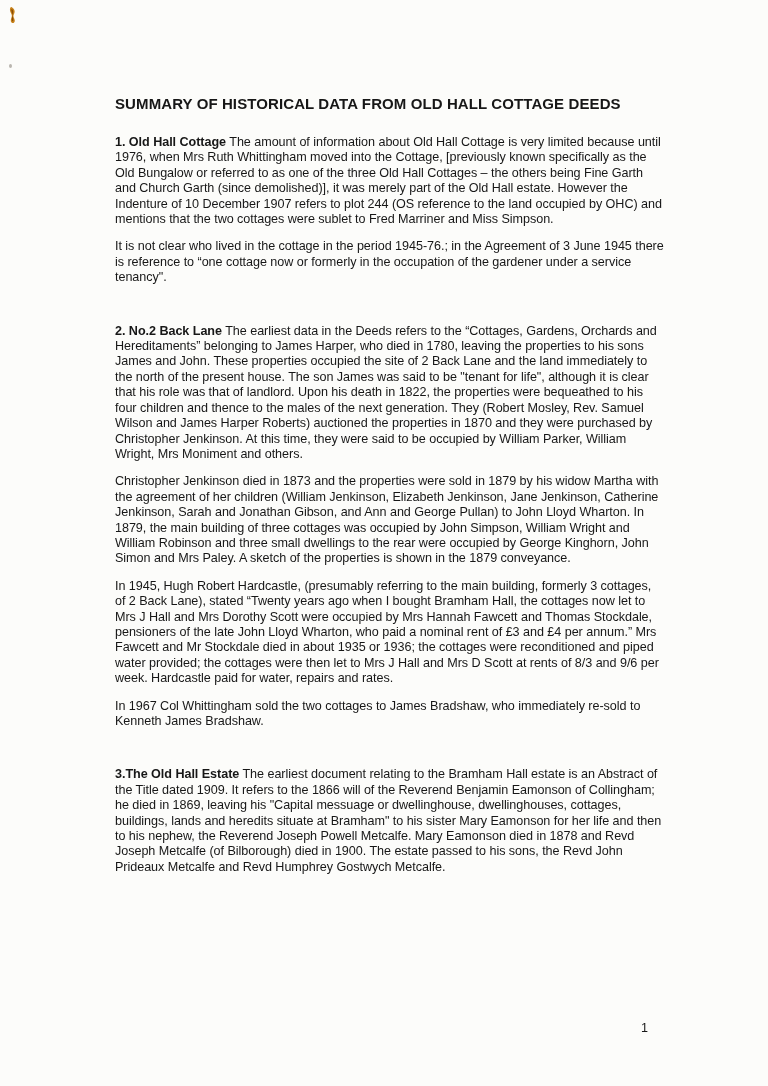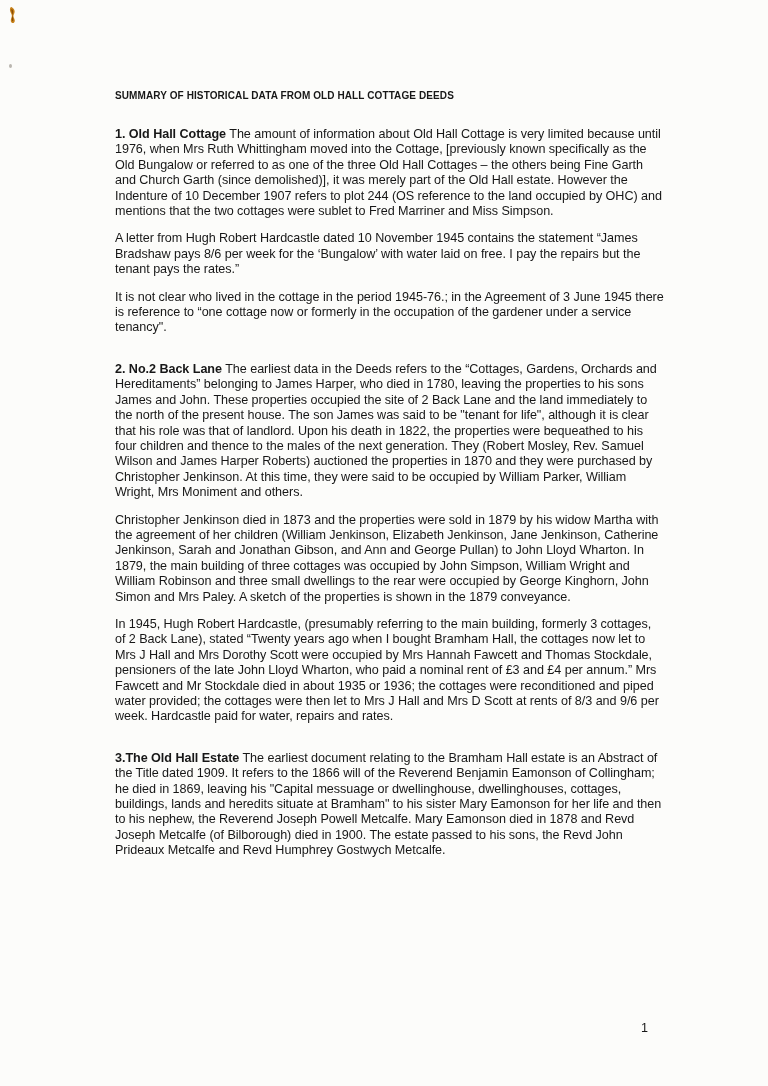--- a/index.html
+++ b/index.html
@@ -16,32 +16,32 @@
     font-family: "Liberation Sans", sans-serif;
     color: #171717;
   }
   .content {
     position: absolute;
     left: 115px;
     top: 87px;
     width: 549px;
   }
   .doc-title {
-    font-size: 10px;
+    font-size: 15px;
     font-weight: bold;
     letter-spacing: 0.1px;
     line-height: 18px;
-    margin: 0 0 22px 0;
+    margin: 8px 0 22px 0;
     white-space: nowrap;
   }
   .section p {
     font-size: 12.6px;
     line-height: 15.4px;
     letter-spacing: -0.05px;
-    margin: 0 0 12px 0;
+    margin: 12px 0 12px 0;
     text-align: left;
   }
   .section p:last-child { margin-bottom: 0; }
   .section + .section { padding-top: 26px; }
   .section strong { font-weight: bold; }
   .page-number {
     position: absolute;
     left: 641px;
     top: 1021px;
     font-size: 12.6px;
@@ -75,27 +75,27 @@
     <path id="ink-path-inner" d="M5 3 C 6.3 4.2, 6.6 6, 5.8 7.8 C 5.2 9.2, 6.2 12, 6.4 13.8 C 6.5 15.2, 5.5 15.8, 5 14.8 C 4.4 13.6, 5.2 11.4, 5.4 9.8 C 5.6 8.2, 4.3 5.6, 4.3 4.2 C 4.3 3.2, 4.5 2.8, 5 3 Z" fill="#8a4d05"></path>
   </svg>
 
   <div class="speck" style="background: rgb(169, 164, 156);"></div>
 
   <main class="content">
     <h1 class="doc-title">SUMMARY OF HISTORICAL DATA FROM OLD HALL COTTAGE DEEDS</h1>
     <div id="doc-body">
         <div class="section">
           <p><strong>1. Old Hall Cottage</strong> The amount of information about Old Hall Cottage is very limited because until 1976, when Mrs Ruth Whittingham moved into the Cottage, [previously known specifically as the Old Bungalow or referred to as one of the three Old Hall Cottages – the others being Fine Garth and Church Garth (since demolished)], it was merely part of the Old Hall estate. However the Indenture of 10 December 1907 refers to plot 244 (OS reference to the land occupied by OHC) and mentions that the two cottages were sublet to Fred Marriner and Miss Simpson.</p>
-          <p>A letter from Hugh Robert Hardcastle dated 10 November 1945 contains the statement “James Bradshaw pays 8/6 per week for the ‘Bungalow’ with water laid on free. I pay the repairs but the tenant pays the rates.”</p>
           <p>It is not clear who lived in the cottage in the period 1945-76.; in the Agreement of 3 June 1945 there is reference to “one cottage now or formerly in the occupation of the gardener under a service tenancy".</p>
         </div>
         <div class="section">
           <p><strong>2. No.2 Back Lane</strong> The earliest data in the Deeds refers to the “Cottages, Gardens, Orchards and Hereditaments” belonging to James Harper, who died in 1780, leaving the properties to his sons James and John. These properties occupied the site of 2 Back Lane and the land immediately to the north of the present house. The son James was said to be "tenant for life", although it is clear that his role was that of landlord. Upon his death in 1822, the properties were bequeathed to his four children and thence to the males of the next generation. They (Robert Mosley, Rev. Samuel Wilson and James Harper Roberts) auctioned the properties in 1870 and they were purchased by Christopher Jenkinson. At this time, they were said to be occupied by William Parker, William Wright, Mrs Moniment and others.</p>
           <p>Christopher Jenkinson died in 1873 and the properties were sold in 1879 by his widow Martha with the agreement of her children (William Jenkinson, Elizabeth Jenkinson, Jane Jenkinson, Catherine Jenkinson, Sarah and Jonathan Gibson, and Ann and George Pullan) to John Lloyd Wharton. In 1879, the main building of three cottages was occupied by John Simpson, William Wright and William Robinson and three small dwellings to the rear were occupied by George Kinghorn, John Simon and Mrs Paley. A sketch of the properties is shown in the 1879 conveyance.</p>
           <p>In 1945, Hugh Robert Hardcastle, (presumably referring to the main building, formerly 3 cottages, of 2 Back Lane), stated “Twenty years ago when I bought Bramham Hall, the cottages now let to Mrs J Hall and Mrs Dorothy Scott were occupied by Mrs Hannah Fawcett and Thomas Stockdale, pensioners of the late John Lloyd Wharton, who paid a nominal rent of £3 and £4 per annum.”  Mrs Fawcett and Mr Stockdale died in about 1935 or 1936; the cottages were reconditioned and piped water provided; the cottages were then let to Mrs J Hall and Mrs D Scott at rents of 8/3 and 9/6 per week. Hardcastle paid for water, repairs and rates.</p>
+          <p>In 1967 Col Whittingham sold the two cottages to James Bradshaw, who immediately re-sold to Kenneth James Bradshaw.</p>
         </div>
         <div class="section">
           <p><strong>3.The Old Hall Estate</strong> The earliest document relating to the Bramham Hall estate is an Abstract of the Title dated 1909. It refers to the 1866 will of the Reverend Benjamin Eamonson of Collingham; he died in 1869, leaving his "Capital messuage or dwellinghouse, dwellinghouses, cottages, buildings, lands and heredits situate at Bramham" to his sister Mary Eamonson for her life and then to his nephew, the Reverend Joseph Powell Metcalfe. Mary Eamonson died in 1878 and Revd Joseph Metcalfe (of Bilborough) died in 1900. The estate passed to his sons, the Revd John Prideaux Metcalfe and Revd Humphrey Gostwych Metcalfe.</p>
         </div>
       </div>
   </main>
 
   <div class="page-number">1</div>
 
 </div>

